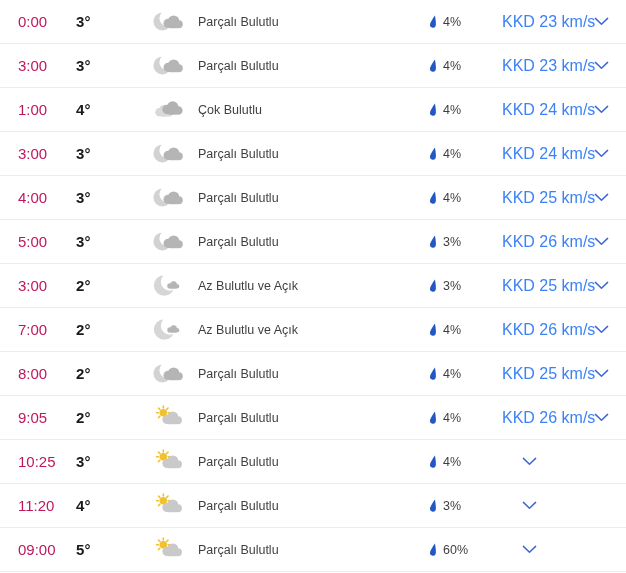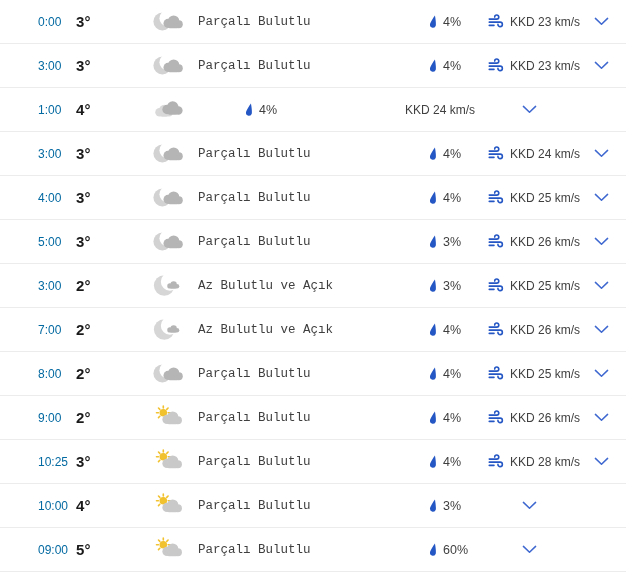--- a/index.html
+++ b/index.html
@@ -12,32 +12,32 @@
   .row{
     display:grid;
     grid-template-columns:58px 76px 46px 1fr 88px 118px 26px;
     align-items:center;
     height:43px;
     padding:0 12px 0 18px;
     border-bottom:1px solid #ececec;
     background:#fff;
     cursor:pointer;
   }
-  .time{font-size:12px;color:#0369a1;margin-left:20px;}
+  .time{font-size:15px;color:#be185d;}
   .temp{font-size:15px;font-weight:700;color:#1a1a1a;letter-spacing:.2px;}
   .wicon{display:flex;align-items:center;}
   .wicon svg{display:block;}
-  .desc{font-size:12.5px;color:#3f3f3f;white-space:nowrap;overflow:hidden;font-family:Liberation Mono, monospace;}
+  .desc{font-size:12.5px;color:#3f3f3f;white-space:nowrap;overflow:hidden;}
   .precip{
     display:flex;align-items:center;gap:6px;
     padding-left:46px;font-size:12.5px;color:#3f3f3f;white-space:nowrap;
   }
   .wind{
-    display:flex;align-items:center;gap:5px;
-    padding-left:18px;font-size:12px;color:#404040;white-space:nowrap;
+    display:flex;align-items:center;gap:14px;
+    padding-left:18px;font-size:16px;color:#3b82f6;white-space:nowrap;
   }
   .expand{
     background:none;border:none;padding:0;margin:0;cursor:pointer;
     display:flex;align-items:center;justify-content:center;height:100%;width:100%;
   }
 </style>
 </head>
 <body>
 
 <div class="forecast-list">
@@ -125,20 +125,21 @@
       <rect x="8" y="15.5" width="10" height="5.2" rx="2.6"></rect>
     </g>
     <g fill="#b2b2b2">
       <circle cx="16" cy="13" r="5"></circle>
       <circle cx="22" cy="10.5" r="6.2"></circle>
       <circle cx="28" cy="14" r="4.5"></circle>
       <rect x="16" y="12.5" width="12" height="6" rx="3"></rect>
     </g>
   </svg>
       </span>
+    <span class="desc">Çok Bulutlu</span>
     <span class="precip">
       <svg width="9" height="14" viewBox="0 0 10 16" aria-hidden="true">
         <path d="M7.8 0.6 C7.8 0.6 2.6 7.6 2.1 10.9 a3.4 3.4 0 0 0 6.7 1 C9.3 8.6 7.8 0.6 7.8 0.6 Z" fill="#2456c4"></path>
       </svg>
       <span>4%</span>
     </span>
     <span class="wind">
       <svg width="17" height="15" viewBox="0 0 20 16" fill="none" stroke="#2456c4" stroke-width="1.9" stroke-linecap="round" aria-hidden="true">
         <path d="M1.5 5.2 h8.8 a2.4 2.4 0 1 0 -2.4 -2.4"></path>
         <path d="M1.5 8.8 h12.8 a2.6 2.6 0 1 1 -2.6 2.6"></path>
@@ -362,21 +363,21 @@
       </svg>
       <span>KKD 25 km/s</span>
     </span>
     <button class="expand" type="button">
       <svg width="15" height="9" viewBox="0 0 16 9" fill="none" stroke="#3e68cf" stroke-width="1.6" stroke-linecap="round" stroke-linejoin="round" aria-hidden="true">
         <path d="M1.5 1.2 L8 7.4 L14.5 1.2"></path>
       </svg>
     </button>
   </div>
     <div class="row">
-    <span class="time">9:00</span>
+    <span class="time">9:05</span>
     <span class="temp">2°</span>
     <span class="wicon">
         <svg width="32" height="25" viewBox="0 0 34 26" aria-hidden="true">
     <g stroke="#f2c12e" stroke-width="1.7" stroke-linecap="round">
       <line x1="12" y1="0.8" x2="12" y2="2.8"></line>
       <line x1="6.9" y1="2.9" x2="8.3" y2="4.3"></line>
       <line x1="4.8" y1="8" x2="6.8" y2="8"></line>
       <line x1="6.9" y1="13.1" x2="8.3" y2="11.7"></line>
       <line x1="17.1" y1="2.9" x2="15.7" y2="4.3"></line>
       <line x1="19.2" y1="8" x2="17.2" y2="8"></line>
@@ -433,36 +434,28 @@
     </g>
   </svg>
       </span>
     <span class="desc">Parçalı Bulutlu</span>
     <span class="precip">
       <svg width="9" height="14" viewBox="0 0 10 16" aria-hidden="true">
         <path d="M7.8 0.6 C7.8 0.6 2.6 7.6 2.1 10.9 a3.4 3.4 0 0 0 6.7 1 C9.3 8.6 7.8 0.6 7.8 0.6 Z" fill="#2456c4"></path>
       </svg>
       <span>4%</span>
     </span>
-    <span class="wind">
-      <svg width="17" height="15" viewBox="0 0 20 16" fill="none" stroke="#2456c4" stroke-width="1.9" stroke-linecap="round" aria-hidden="true">
-        <path d="M1.5 5.2 h8.8 a2.4 2.4 0 1 0 -2.4 -2.4"></path>
-        <path d="M1.5 8.8 h12.8 a2.6 2.6 0 1 1 -2.6 2.6"></path>
-        <path d="M1.5 12.6 h5.5"></path>
-      </svg>
-      <span>KKD 28 km/s</span>
-    </span>
-    <button class="expand" type="button">
-      <svg width="15" height="9" viewBox="0 0 16 9" fill="none" stroke="#3e68cf" stroke-width="1.6" stroke-linecap="round" stroke-linejoin="round" aria-hidden="true">
-        <path d="M1.5 1.2 L8 7.4 L14.5 1.2"></path>
-      </svg>
-    </button>
-  </div>
-    <div class="row">
-    <span class="time">10:00</span>
+    <button class="expand" type="button">
+      <svg width="15" height="9" viewBox="0 0 16 9" fill="none" stroke="#3e68cf" stroke-width="1.6" stroke-linecap="round" stroke-linejoin="round" aria-hidden="true">
+        <path d="M1.5 1.2 L8 7.4 L14.5 1.2"></path>
+      </svg>
+    </button>
+  </div>
+    <div class="row">
+    <span class="time">11:20</span>
     <span class="temp">4°</span>
     <span class="wicon">
         <svg width="32" height="25" viewBox="0 0 34 26" aria-hidden="true">
     <g stroke="#f2c12e" stroke-width="1.7" stroke-linecap="round">
       <line x1="12" y1="0.8" x2="12" y2="2.8"></line>
       <line x1="6.9" y1="2.9" x2="8.3" y2="4.3"></line>
       <line x1="4.8" y1="8" x2="6.8" y2="8"></line>
       <line x1="6.9" y1="13.1" x2="8.3" y2="11.7"></line>
       <line x1="17.1" y1="2.9" x2="15.7" y2="4.3"></line>
       <line x1="19.2" y1="8" x2="17.2" y2="8"></line>

